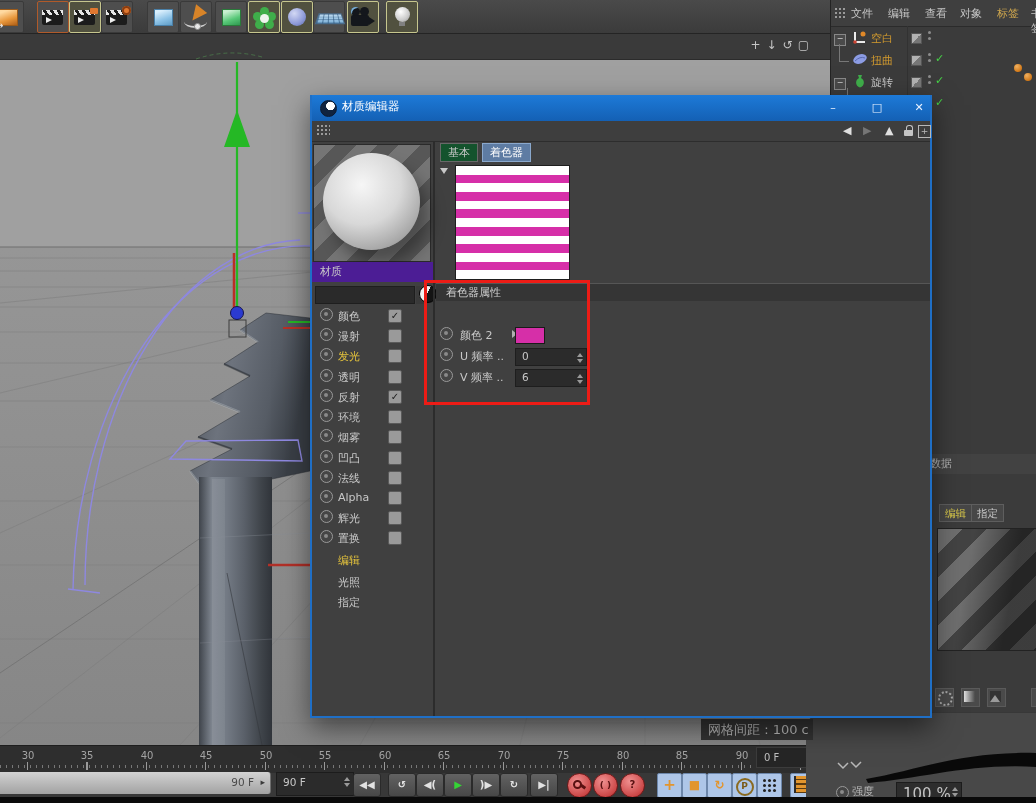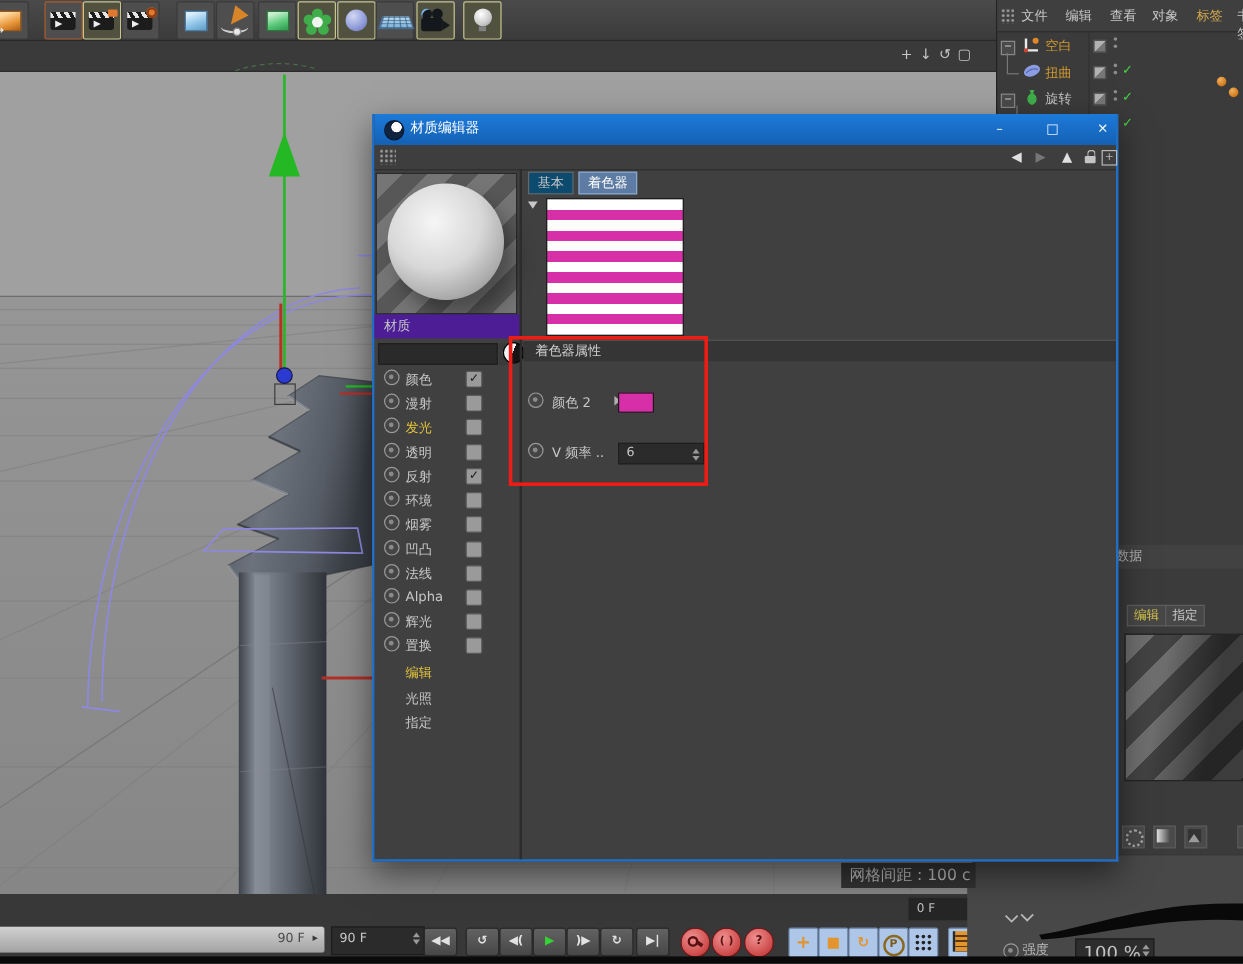--- a/index.html
+++ b/index.html
@@ -116,21 +116,21 @@
 #shball{position:absolute;left:107px;top:190px;width:16px;height:16px;border-radius:50%;border:1px solid #000;background:linear-gradient(115deg,#f2f2f2 46%,#141414 46%)}
 #vsep{position:absolute;left:121px;top:46px;width:2px;height:575px;background:#2c2c2c}
 .chrow{position:absolute;left:0;width:120px;height:20px}
 .radio{position:absolute;width:11px;height:11px;border:1px solid #999;border-radius:50%;background:#454545}
 .radio::after{content:"";position:absolute;left:2.5px;top:2.5px;width:4px;height:4px;border-radius:50%;background:#8a8a8a}
 .chlbl{position:absolute;left:26px;top:1px;color:#c8c8c8}
 .chlbl.hl{color:#e3c23c}
 .chk{position:absolute;left:76px;top:1px;width:12px;height:12px;background:#9a9a9a;border:1px solid #5a5a5a;border-radius:2px;color:#1c1c1c;font-size:10px;line-height:12px;text-align:center;font-weight:bold}
 .footit{position:absolute;left:26px;color:#c8c8c8}
 .footit.hl{color:#e3c23c}
-.etab{position:absolute;top:48px;height:17px;line-height:17px;padding:0 7px;background:#0c4a6e;border:1px solid #686868;color:#c8c8c8}
+.etab{position:absolute;top:48px;height:17px;line-height:17px;padding:0 7px;background:#14532d;border:1px solid #686868;color:#c8c8c8}
 .etab.on{background:#5e7ca3;border-color:#8aa8cc;color:#fff}
 #stripetri{position:absolute;left:128px;top:73px;width:0;height:0;border-left:4px solid transparent;border-right:4px solid transparent;border-top:6px solid #c8c8c8}
 #stripes{position:absolute;left:143px;top:70px;width:113px;height:113px;border:1px solid #1e1e1e}
 #shheader{position:absolute;left:124px;top:188px;width:494px;height:17px;background:#353535;border-top:1px solid #565656;line-height:17px}
 #shheader span{margin-left:10px;color:#cfcfcf}
 .prow{position:absolute;left:124px;width:300px;height:20px}
 .prlbl{position:absolute;left:24px;top:1px;color:#c8c8c8}
 .prarr{position:absolute;left:76px;top:3px;width:0;height:0;border-top:4px solid transparent;border-bottom:4px solid transparent;border-left:5px solid #b0b0b0}
 .swatch{position:absolute;left:79px;top:0;width:28px;height:15px;border:1px solid #1a1a1a}
 .numbox{position:absolute;left:79px;top:0;width:70px;height:16px;background:#2b2b2b;border:1px solid #1e1e1e}
@@ -270,20 +270,37 @@
         <div class="gridp"></div>
       </div>
     <div class="tile hl" style="left:347px">
         <div class="cam"></div>
       </div>
     <div class="tile hl" style="left:386px">
         <div class="bulb"></div>
       </div>
   </div>
 
+  <div class="a" id="ruler">
+    <div id="dotrow"></div>
+    <div id="majrow"></div>
+    <span class="tick" style="left:28px">30</span>
+    <span class="tick" style="left:87px">35</span>
+    <span class="tick" style="left:147px">40</span>
+    <span class="tick" style="left:206px">45</span>
+    <span class="tick" style="left:266px">50</span>
+    <span class="tick" style="left:325px">55</span>
+    <span class="tick" style="left:385px">60</span>
+    <span class="tick" style="left:444px">65</span>
+    <span class="tick" style="left:504px">70</span>
+    <span class="tick" style="left:563px">75</span>
+    <span class="tick" style="left:623px">80</span>
+    <span class="tick" style="left:682px">85</span>
+    <span class="tick" style="left:742px">90</span>
+  </div>
   <div class="a" id="curframe">0 F</div>
 
   <div class="a" id="slider">
     <span class="lab">90 F</span>
     <span class="ar">▸</span>
   </div>
   <div class="a" id="fspin">
     <span class="val">90 F</span>
     <span class="ud">
         <i class="u"></i>
@@ -496,20 +513,31 @@
     <div id="stripetri"></div>
     <div id="stripes" style="background: repeating-linear-gradient(rgb(255, 255, 255) 0px, rgb(255, 255, 255) 8.7px, rgb(214, 47, 168) 8.7px, rgb(214, 47, 168) 17.4px);"></div>
     <div id="shheader"><span>着色器属性</span></div>
 
     <div class="prow" style="top:232px">
       <div class="radio" style="left:4px"></div>
       <span class="prlbl">颜色 2</span>
       <div class="prarr"></div>
       <div class="swatch" style="background: rgb(214, 47, 168);"></div>
     </div>
+    <div class="prow" style="top:253px">
+      <div class="radio" style="left:4px"></div>
+      <span class="prlbl">U 频率 ..</span>
+      <div class="numbox">
+        <span class="val">0</span>
+        <span class="ud">
+            <i class="u"></i>
+            <i class="d"></i>
+          </span>
+      </div>
+    </div>
     <div class="prow" style="top:274px">
       <div class="radio" style="left:4px"></div>
       <span class="prlbl">V 频率 ..</span>
       <div class="numbox">
         <span class="val">6</span>
         <span class="ud">
             <i class="u"></i>
             <i class="d"></i>
           </span>
       </div>

